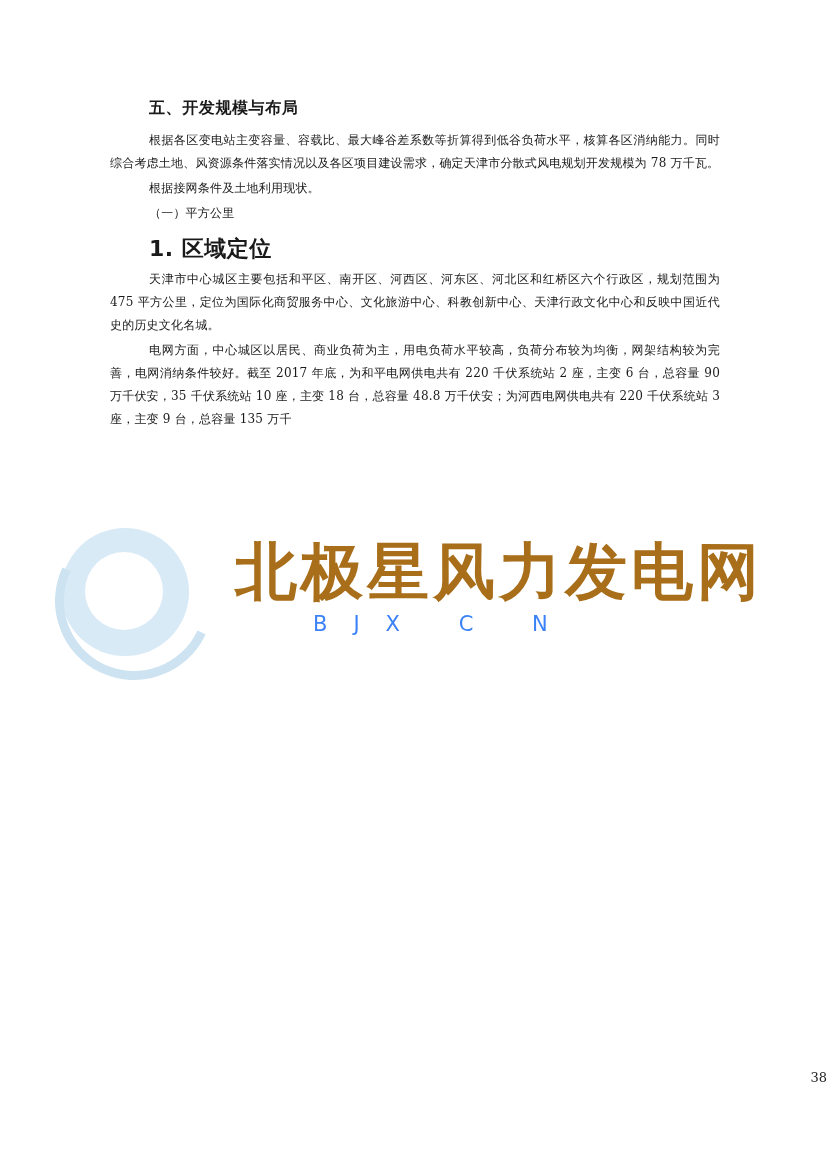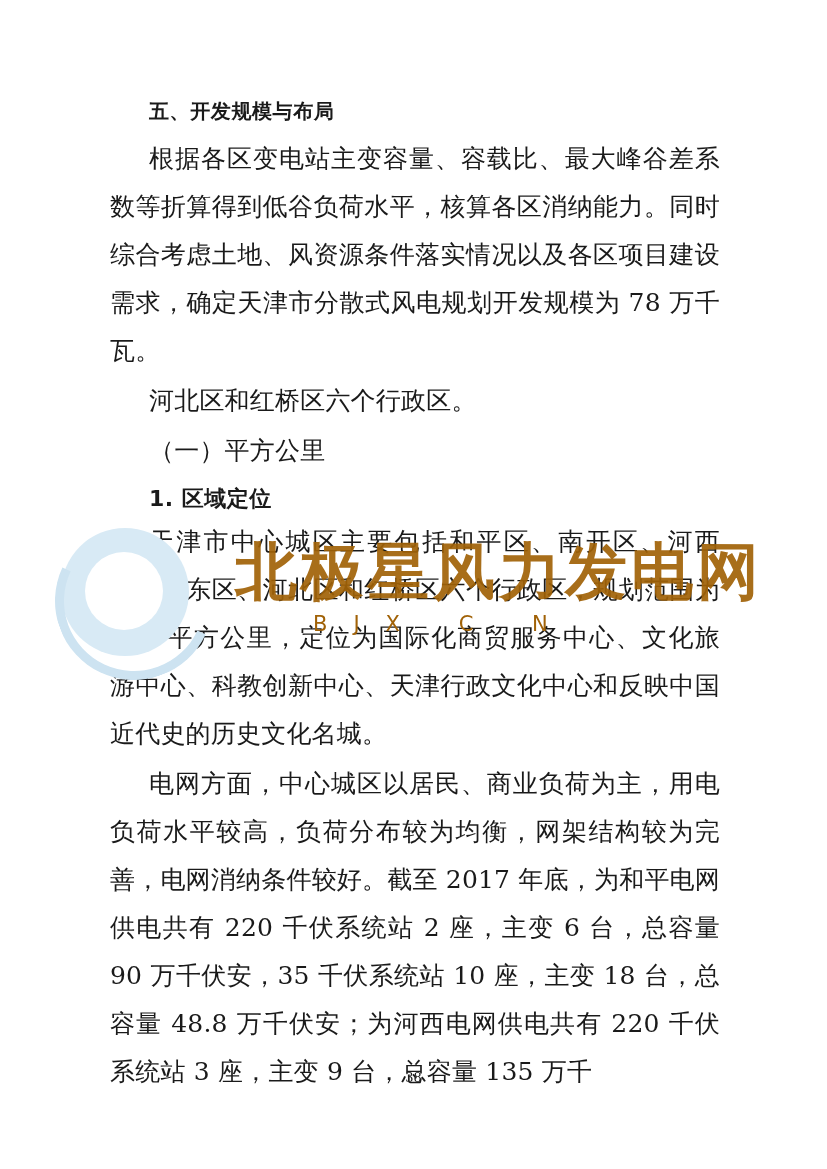--- a/index.html
+++ b/index.html
@@ -18,50 +18,50 @@
   }
   .content {
     position: absolute;
     left: 110px;
     top: 96px;
     width: 610px;
   }
   .heading {
     font-family: "DejaVu Sans", "Liberation Sans", sans-serif;
     font-weight: bold;
-    font-size: 20px;
+    font-size: 16px;
     line-height: 1.55;
     text-indent: 39px;
     letter-spacing: 0.6px;
     margin: 0 0 8px 0;
   }
   .subheading {
     font-family: "DejaVu Sans", "Liberation Sans", serif;
     font-weight: bold;
     font-size: 22px;
     line-height: 1.6;
     text-indent: 39px;
     letter-spacing: 0.5px;
     margin: 6px 0 2px 0;
   }
   p.body {
-    font-size: 25px;
+    font-size: 12px;
     line-height: 1.92;
     text-indent: 39px;
     text-align: justify;
     text-justify: inter-ideograph;
     letter-spacing: 0.2px;
     margin: 0 0 2px 0;
   }
   .page-number {
     position: absolute;
     left: 0;
     right: 0;
     top: 1070px;
-    text-align: center;
+    text-align: right;
     font-size: 13px;
     font-family: "DejaVu Serif", "Liberation Serif", serif;
     color: #222;
   }
   
   .watermark {
     position: absolute;
     left: 55px;
     top: 520px;
     width: 730px;
@@ -81,21 +81,21 @@
     opacity: 0.92;
     white-space: nowrap;
   }
   .wm-sub {
     position: absolute;
     left: 258px;
     top: 92px;
     font-family: "DejaVu Sans", "Liberation Sans", sans-serif;
     font-size: 21px;
     letter-spacing: 26px;
-    color: #a16207;
+    color: #3b82f6;
     white-space: nowrap;
     text-align: center;
   }
   .wm-disc {
     position: absolute;
     left: 6px;
     top: 8px;
     width: 128px;
     height: 128px;
     border-radius: 50%;
@@ -146,21 +146,21 @@
     <div class="wm-spark s3">✦</div>
     <div class="wm-text">北极星风力发电网</div>
     <div class="wm-sub">BJX  C  N</div>
   </div>
 
   <div class="content">
 
     <div class="heading">五、开发规模与布局</div>
 
     <p class="body">根据各区变电站主变容量、容载比、最大峰谷差系数等折算得到低谷负荷水平，核算各区消纳能力。同时综合考虑土地、风资源条件落实情况以及各区项目建设需求，确定天津市分散式风电规划开发规模为 78 万千瓦。</p>
-    <p class="body">河北区和红桥区六个行政区。</p>
+    <p class="body">根据接网条件及土地利用现状。</p>
     <p class="body">（一）平方公里</p>
 
     <div class="subheading">1.  区域定位</div>
     <p class="body">天津市中心城区主要包括和平区、南开区、河西区、河东区、河北区和红桥区六个行政区，规划范围为 475 平方公里，定位为国际化商贸服务中心、文化旅游中心、科教创新中心、天津行政文化中心和反映中国近代史的历史文化名城。</p>
 
     <p class="body">电网方面，中心城区以居民、商业负荷为主，用电负荷水平较高，负荷分布较为均衡，网架结构较为完善，电网消纳条件较好。截至 2017 年底，为和平电网供电共有 220 千伏系统站 2 座，主变 6 台，总容量 90 万千伏安，35 千伏系统站 10 座，主变 18 台，总容量 48.8 万千伏安；为河西电网供电共有 220 千伏系统站 3 座，主变 9 台，总容量 135 万千</p>
 
   </div>
 
   <div class="page-number">38</div>

